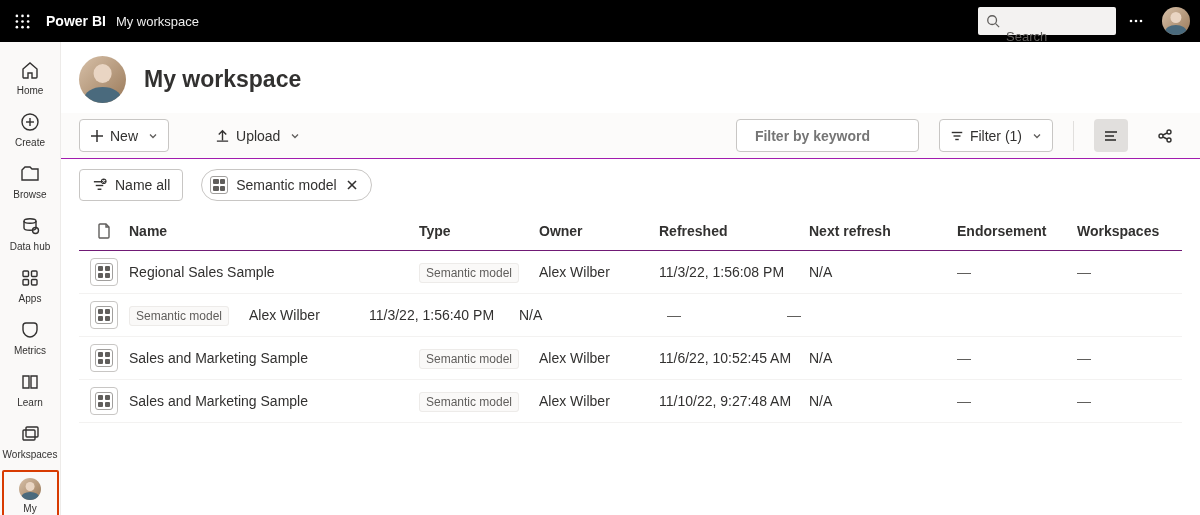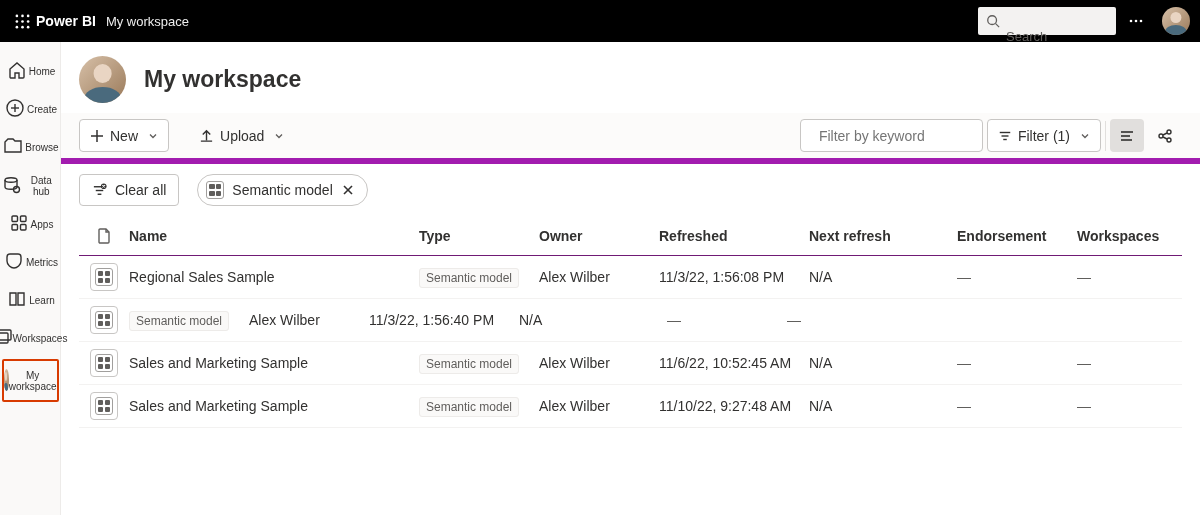--- a/index.html
+++ b/index.html
@@ -1,45 +1,45 @@
 <!DOCTYPE html>
 <html><head>
   <meta charset="utf-8">
   <style>
     * { margin:0; padding:0; box-sizing:border-box; font-family:"Segoe UI",Arial,sans-serif; }
     body { width:1200px; height:515px; overflow:hidden; background:#fff; color:#323130; }
     .topbar { height:42px; background:#000; display:flex; align-items:center; padding:0 10px; color:#fff; }
     .waffle { width:24px; height:24px; display:flex; align-items:center; justify-content:center; }
     .waffle svg { fill:#fff; }
-    .brand { font-weight:600; font-size:14px; margin-left:2px; }
+    .brand { font-weight:600; font-size:14px; margin-left:12px; }
     .top-ws { font-size:13px; margin-left:10px; color:#eee; }
     .top-spacer { flex:1; }
     .searchbox { width:138px; height:28px; background:#f3f2f1; border-radius:2px; display:flex; align-items:center; padding:0 8px; color:#605e5c; }
     .searchbox span { font-size:13px; margin-left:6px;margin-top:31px; }
     .topicon { width:28px; display:flex; align-items:center; justify-content:center; margin:0 6px; color:#fff; }
     .avatar-top { width:28px; height:28px; border-radius:50%; background:linear-gradient(135deg,#d7c0a8,#9a7a5a); margin-left:6px; overflow:hidden; position:relative; }
     .avatar-top::after, .avatar-ws::after, .nav-av::after { content:""; position:absolute; left:50%; top:18%; transform:translateX(-50%); width:40%; height:40%; background:#e9d5c3; border-radius:50%; }
     .avatar-top::before, .avatar-ws::before, .nav-av::before { content:""; position:absolute; left:50%; bottom:-15%; transform:translateX(-50%); width:80%; height:50%; background:#4a6a7d; border-radius:50% 50% 0 0; }
     .shell { display:flex; height:473px; }
     .leftnav { width:61px; background:#faf9f8; border-right:1px solid #edebe9; display:flex; flex-direction:column; align-items:center; padding-top:10px; }
-    .nav-item { width:61px; display:flex; flex-direction:row; align-items:center; justify-content:center; padding:6px 0 8px; cursor:pointer; position:relative; }
+    .nav-item { width:61px; display:flex; flex-direction:column; align-items:center; justify-content:center; padding:6px 0 8px; cursor:pointer; position:relative; }
     .nav-item .ic { width:24px; height:24px; display:flex; align-items:center; justify-content:center; color:#323130; }
     .nav-item .lbl { font-size:10px; margin-top:3px; text-align:center; color:#323130; line-height:11px; }
     .nav-sel { border:2px solid #d83b01; border-radius:2px; width:57px; margin-top:2px; padding:6px 0 8px; }
     .nav-av { width:22px; height:22px; border-radius:50%; background:linear-gradient(135deg,#d7c0a8,#9a7a5a); position:relative; overflow:hidden; }
     .main { flex:1; display:flex; flex-direction:column; }
     .ws-header { display:flex; align-items:center; padding:14px 18px 10px; }
     .avatar-ws { width:47px; height:47px; border-radius:50%; background:linear-gradient(135deg,#d7c0a8,#9a7a5a); position:relative; overflow:hidden; }
     .ws-title { font-size:23px; font-weight:600; margin-left:18px; }
-    .toolbar { display:flex; align-items:center; padding:6px 18px; border-bottom:6px solid #a21caf; gap:4px; background:#fcfbfa; }
+    .toolbar { display:flex; align-items:center; padding:6px 18px; border-bottom:1px solid #a21caf; gap:20px; background:#fcfbfa; }
     .btn { height:33px; display:flex; align-items:center; padding:0 10px; border:1px solid #c8c6c4; border-radius:4px; background:#fff; font-size:14px; cursor:pointer; gap:6px; }
     .btn-ghost { border:none; background:transparent; }
     .tb-spacer { flex:1; }
     .filterbox { width:183px; height:33px; border:1px solid #c8c6c4; border-radius:4px; display:flex; align-items:center; padding:0 10px; color:#605e5c; gap:8px; background:#fff; }
-    .filterbox input { border:none; outline:none; flex:1; font-size:14px; color:#605e5c; background:transparent; }
+    .filterbox input { border:none; outline:none; flex:1; font-size:14px; color:#605e5c; background:transparent;font-weight:bold; }
     .vsep { width:1px; height:30px; background:#e1dfdd; }
     .iconbtn { width:34px; height:33px; display:flex; align-items:center; justify-content:center; border-radius:4px; cursor:pointer; }
     .iconbtn.active { background:#e1dfdd; }
     .chiprow { display:flex; align-items:center; padding:10px 18px; gap:18px; }
     .clearbtn { height:32px; display:flex; align-items:center; padding:0 12px; border:1px solid #c8c6c4; border-radius:4px; background:#fff; font-size:14px; gap:8px; cursor:pointer; }
     .chip { height:32px; display:flex; align-items:center; padding:0 10px 0 8px; border:1px solid #c8c6c4; border-radius:16px; background:#fff; font-size:14px; gap:8px; }
     .chip .cx { width:16px; display:flex; cursor:pointer; }
     .sem-ic { width:18px; height:18px; border:1px solid #a19f9d; border-radius:3px; display:grid; grid-template-columns:1fr 1fr; grid-template-rows:1fr 1fr; gap:1.5px; padding:2px; }
     .sem-ic i { background:#605e5c; border-radius:1px; }
     .table { padding:0 18px; }
@@ -242,21 +242,21 @@
 
     <div class="chiprow">
       <div class="clearbtn">
         <svg width="15" height="15" viewBox="0 0 16 16" fill="none" stroke="#323130" stroke-width="1.5">
             <line x1="2" y1="4" x2="14" y2="4"></line>
             <line x1="4" y1="8" x2="12" y2="8"></line>
             <line x1="6" y1="12" x2="10" y2="12"></line>
             <circle cx="12.5" cy="3.5" r="3" fill="#323130" stroke="none"></circle>
             <path d="M11 2.3l3 2.4M14 2.3l-3 2.4" stroke="#fff" stroke-width="1.2"></path>
           </svg>
-        <span>Clear all</span>
+        <span>Name all</span>
       </div>
       <div class="chip">
         <span class="sem-ic">
             <i></i>
             <i></i>
             <i></i>
             <i></i>
           </span>
         <span>Semantic model</span>
         <span class="cx">

